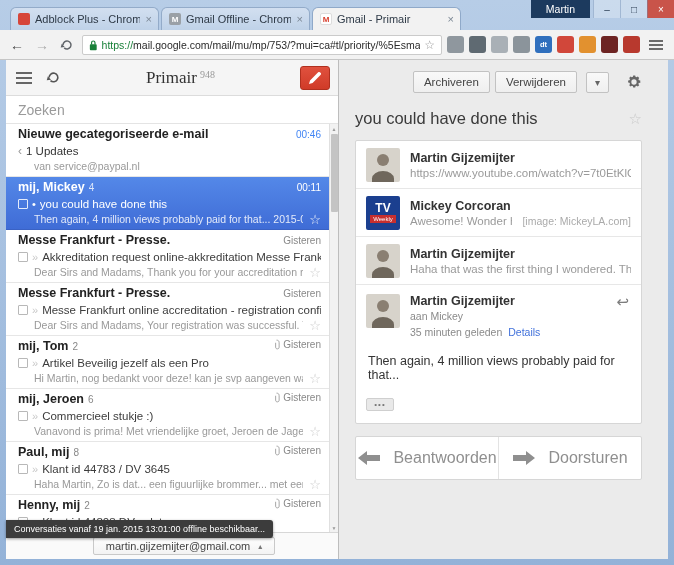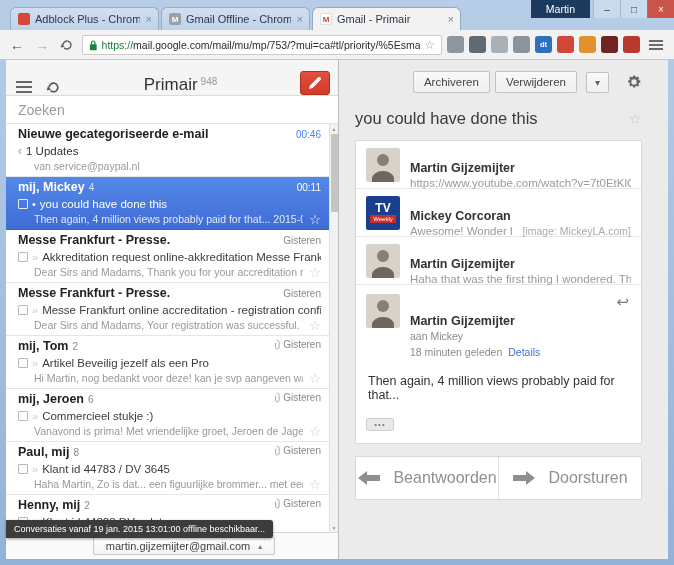--- a/index.html
+++ b/index.html
@@ -45,21 +45,21 @@
     justify-content:center; gap:2px; align-items:center; flex:none; }
   .menu-btn i { display:block; width:14px; height:2px; background:#6b6b6b; }
   .hbar { display:block; width:16px; height:2px; background:#666; }
 
   
   .content { position:absolute; top:60px; left:6px; right:6px; bottom:6px;
     display:flex; background:#fff; }
   .left { width:333px; position:relative; display:flex; flex-direction:column;
     border-right:1px solid #bdbdbd; background:#fff; }
   .gheader { height:36px; background:#f5f5f5; border-bottom:1px solid #dcdcdc;
-    display:flex; align-items:flex-end; padding:0 8px; flex:none; }
+    display:flex; align-items:center; padding:0 8px; flex:none;font-family:Liberation Serif, serif; }
   .hamburger { width:20px; display:flex; flex-direction:column; gap:3px; padding:2px; }
   .refreshbtn { margin-left:12px; display:flex; }
   .gtitle-wrap { flex:1; text-align:center; }
   .gtitle { font-size:17px; color:#333; }
   .gcount { font-size:10px; color:#999; margin-left:3px; vertical-align:5px; }
   .compose { width:30px; height:24px; border-radius:3px; border:1px solid #b0301f;
     background:linear-gradient(#e0513e,#d03b28); display:flex; align-items:center;
     justify-content:center; }
   .searchrow { height:28px; background:#fff; border-bottom:1px solid #e4e4e4;
     display:flex; align-items:center; padding:0 12px; font-size:14px; color:#9a9a9a; flex:none; }
@@ -129,21 +129,21 @@
   .av-photo { background:#d7d3cb; }
   .av-photo::before { content:""; position:absolute; top:6px; left:11px; width:12px;
     height:12px; border-radius:50%; background:#8a7f72; }
   .av-photo::after { content:""; position:absolute; bottom:-4px; left:6px; width:22px;
     height:15px; border-radius:50% 50% 0 0; background:#6f675c; }
   .av-tv { background:#1b3f8f; display:flex; flex-direction:column; align-items:center;
     justify-content:center; color:#fff; }
   .av-tv .tv1 { font-size:12px; font-weight:bold; line-height:1; }
   .av-tv .tv2 { font-size:6px; background:#c62f2f; padding:0 3px; line-height:1.4;
     margin-top:1px; }
-  .mtexts { flex:1; min-width:0;margin-top:20px; }
+  .mtexts { flex:1; min-width:0; }
   .mname { font-weight:bold; font-size:12.5px; color:#333; }
   .msnippet { display:flex; font-size:11.5px; color:#9a9a9a; white-space:nowrap;
     overflow:hidden; margin-top:2px; }
   .msnippet .txt { overflow:hidden; white-space:nowrap; }
   .note { margin-left:auto; padding-left:10px; font-size:10.5px; color:#aaa; flex:none; }
 
   .msg-open { position:relative; padding:9px 10px 12px 10px; }
   .openhead { display:flex; gap:10px; }
   .mto { font-size:10.5px; color:#8a8a8a; margin-top:2px; }
   .mtime { font-size:10.5px; color:#8a8a8a; margin-top:4px; }
@@ -479,21 +479,21 @@
           </div>
         </div>
 
         <div class="msg-open">
           <div class="openhead">
             <div class="avatar av-photo"></div>
             <div class="mtexts">
               <div class="mname">Martin Gijzemijter</div>
               <div class="mto">aan Mickey</div>
               <div class="mtime">
-                <span>18 minuten geleden</span><span class="details">Details</span>
+                <span>35 minuten geleden</span><span class="details">Details</span>
               </div>
             </div>
           </div>
           <span class="reply-hint">↩</span>
           <div class="mbody">Then again, 4 million views probably paid for that...</div>
           <div class="trimmed">•••</div>
         </div>
 
       </div>
 

